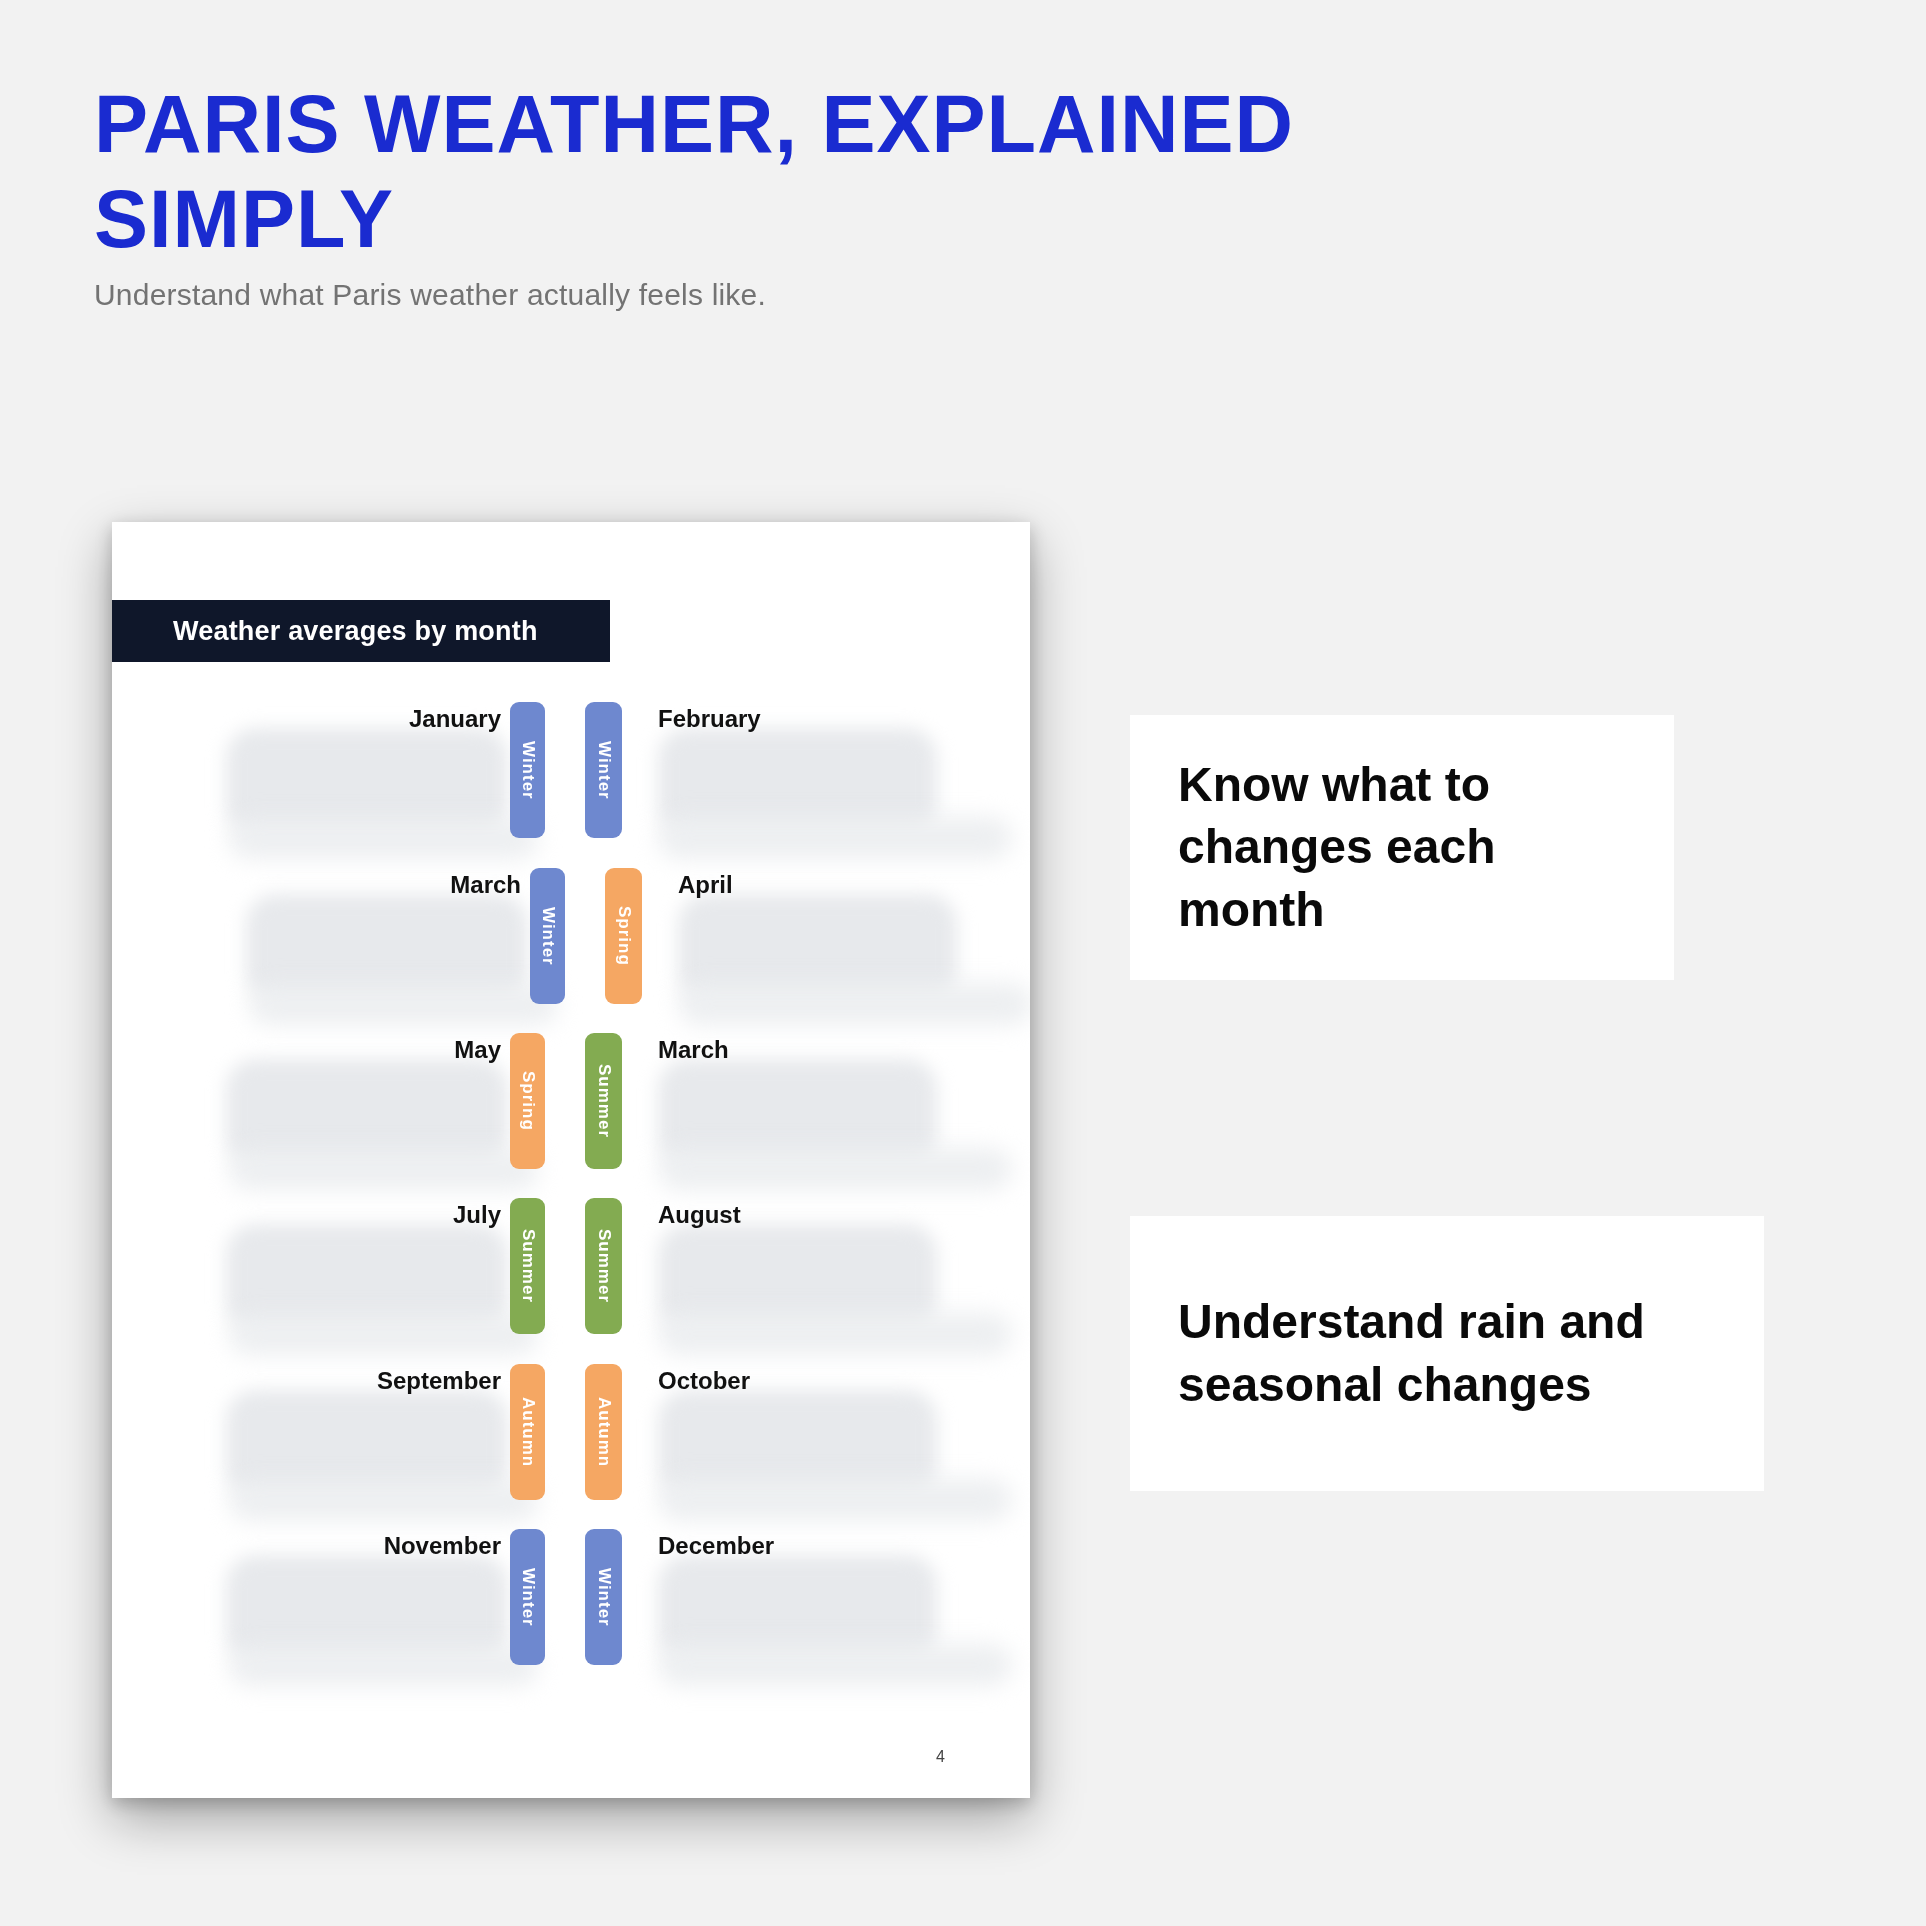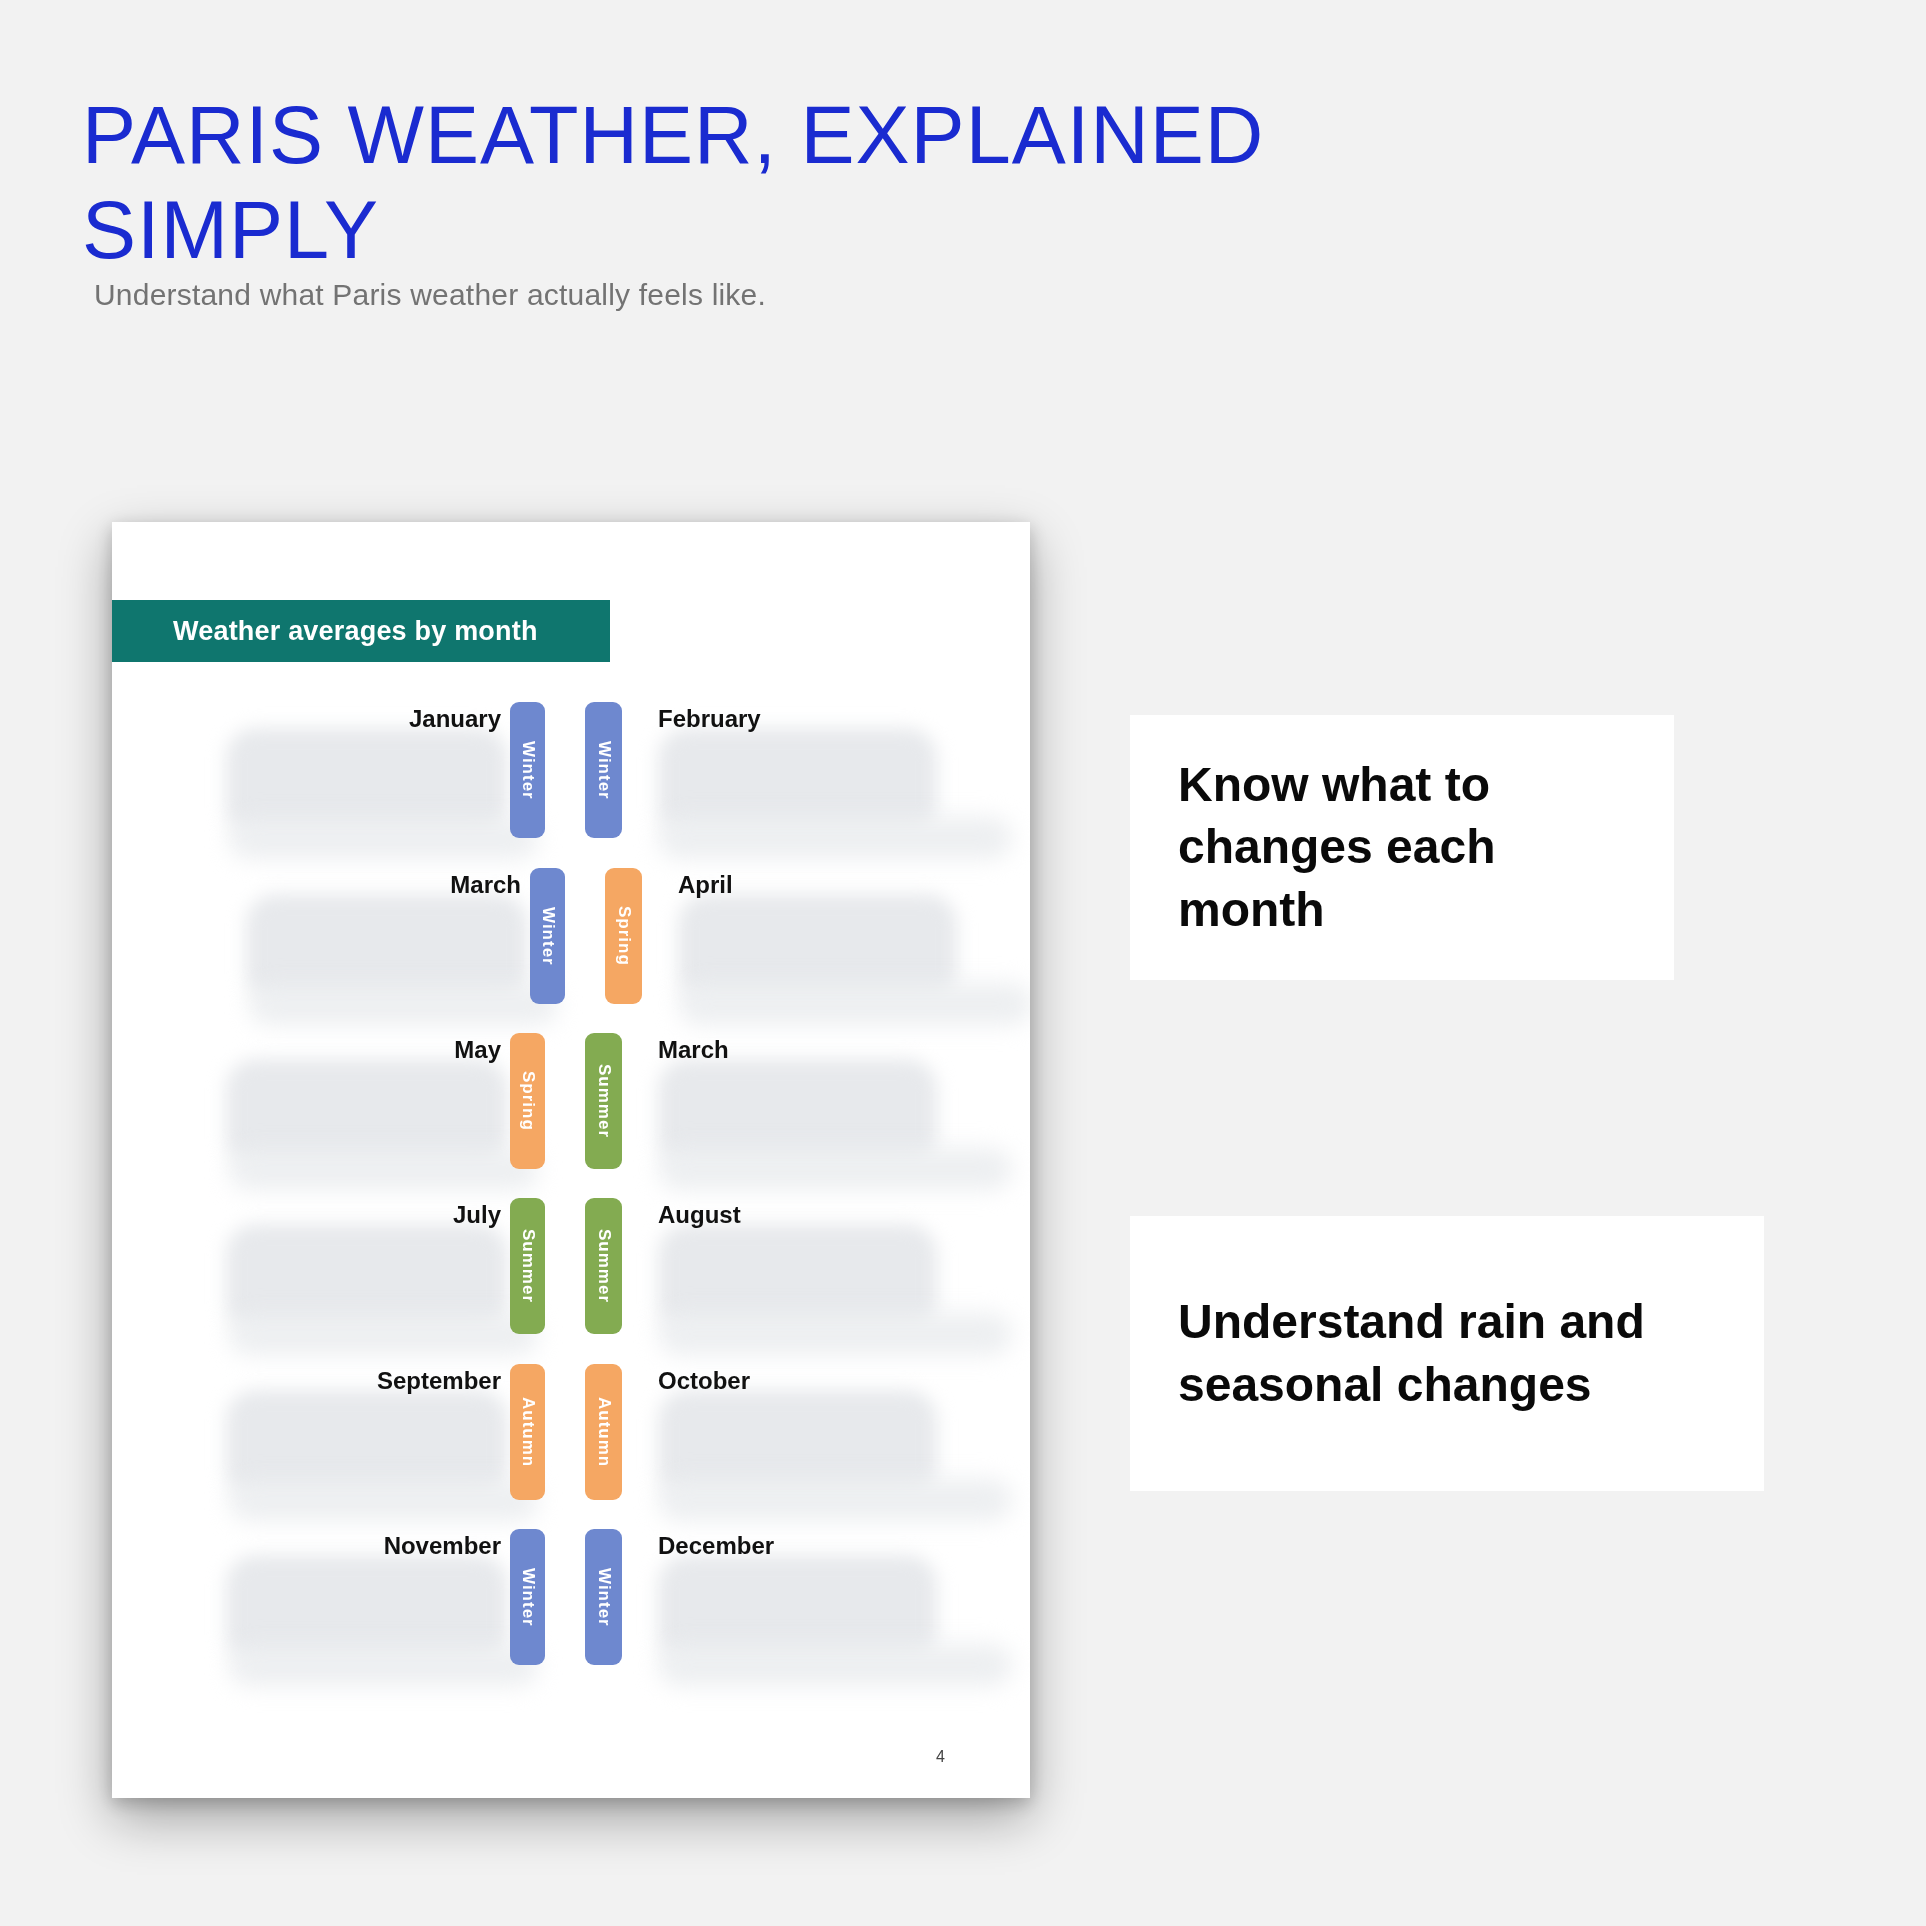--- a/index.html
+++ b/index.html
@@ -1,21 +1,21 @@
 <!DOCTYPE html>
 <html><head>
 <meta charset="utf-8">
 <style>
   html,body{margin:0;padding:0;}
   body{font-family:"Liberation Sans", sans-serif;}
   #canvas{position:relative;width:1927px;height:1927px;background:#f2f2f2;overflow:hidden;}
 
   
-  .title{position:absolute;left:82px;top:77px;color:#1a2bd0;font-weight:400;
-         font-size:81px;line-height:1.17;letter-spacing:1px;white-space:nowrap;margin-top:11px;}
+  .title{position:absolute;left:94px;top:77px;color:#1a2bd0;font-weight:700;
+         font-size:81px;line-height:1.17;letter-spacing:1px;white-space:nowrap;}
   .subtitle{position:absolute;left:94px;top:278px;color:#737373;font-weight:normal;
             font-size:30px;letter-spacing:0.2px;}
 
   
   .doc-page{position:absolute;left:112px;top:522px;width:918px;height:1276px;background:#ffffff;
             box-shadow:0 20px 50px rgba(0,0,0,0.33), 0 5px 16px rgba(0,0,0,0.20);overflow:hidden;}
   .doc-header{position:absolute;top:24px;left:0;width:100%;text-align:center;color:#2b2b2b;
               font-size:15px;font-weight:500;letter-spacing:3.5px;}
   .doc-banner{position:absolute;left:0;top:78px;width:498px;height:62px;background:#1424c4;
               display:flex;align-items:center;box-sizing:border-box;padding-left:61px;}
@@ -50,21 +50,21 @@
 <div id="canvas">
 
   <div class="title" style="color: rgb(26, 43, 208);">
     <div>PARIS WEATHER, EXPLAINED</div>
     <div>SIMPLY</div>
   </div>
 
   <div class="subtitle">Understand what Paris weather actually feels like.</div>
 
   <div class="doc-page">
-    <div class="doc-banner" style="background: #0f766e;">
+    <div class="doc-banner" style="background: #0f172a;">
       <span>Weather averages by month</span>
     </div>
     <div id="months-container">
   <div class="month-row" style="top: 180px;">
     <div class="blob main-l"></div>
     <div class="blob strip-l"></div>
     <div class="blob main-r"></div>
     <div class="blob strip-r"></div>
     <div class="month-label left">January</div>
     <div class="pill first" style="background: rgb(110, 136, 207);">

